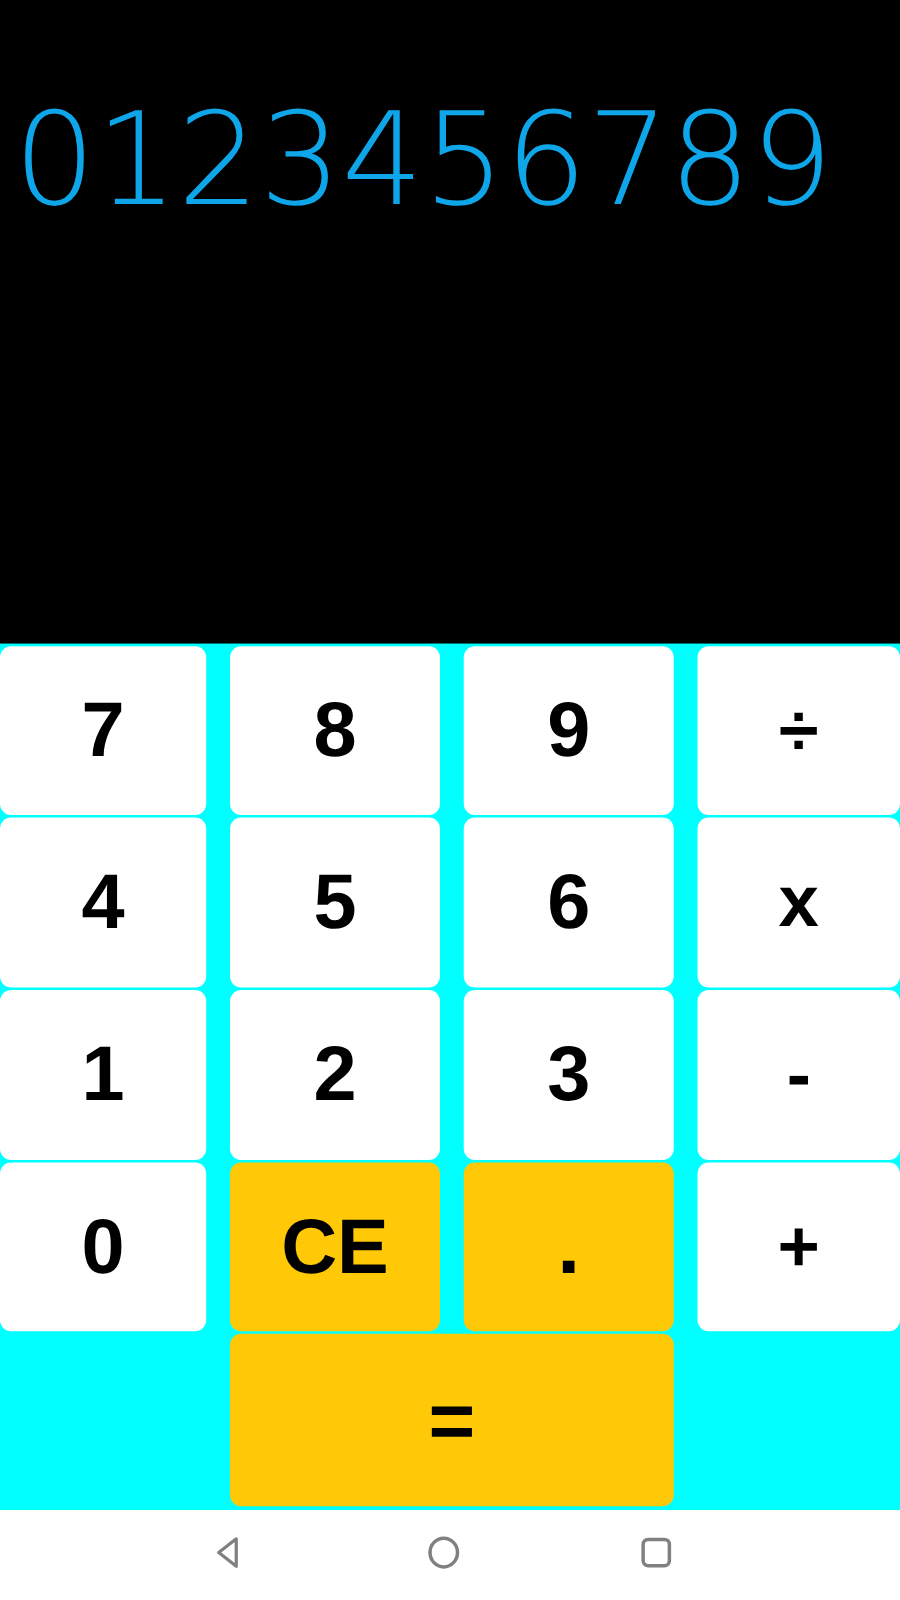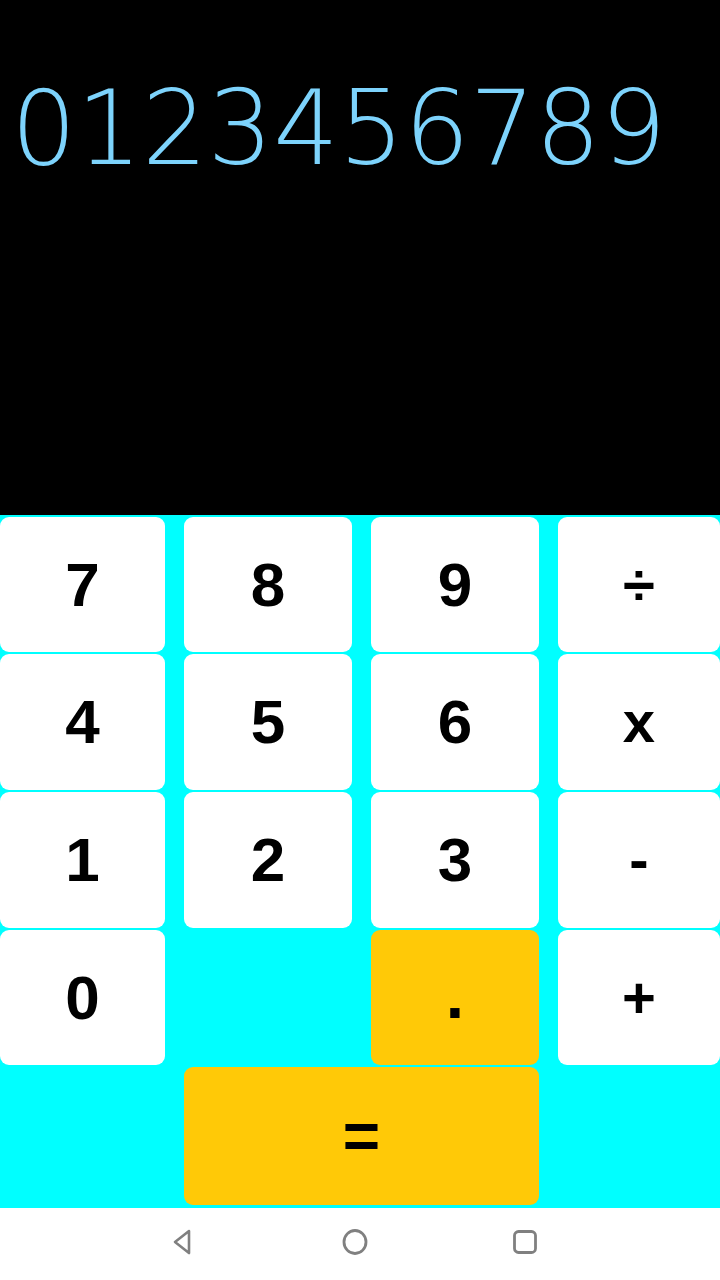--- a/index.html
+++ b/index.html
@@ -24,21 +24,21 @@
     width: 720px;
     height: 515px;
     background: #000000;
     overflow: hidden;
   }
   #display-value {
     position: absolute;
     left: 11px;
     top: 62px;
     width: 700px;
-    color: #7dd3fc;
+    color: #0ea5e9;
     font-family: "DejaVu Sans", sans-serif;
     font-weight: 300;
     font-size: 103px;
     line-height: 133px;
     letter-spacing: 0px;
     word-break: break-all;
     white-space: normal;
     text-align: left;
   }
 
@@ -130,20 +130,21 @@
     <button class="key c1 r1">5</button>
     <button class="key c2 r1">6</button>
     <button class="key op c3 r1">x</button>
 
     <button class="key c0 r2">1</button>
     <button class="key c1 r2">2</button>
     <button class="key c2 r2">3</button>
     <button class="key op c3 r2">-</button>
 
     <button class="key c0 r3">0</button>
+    <button class="key accent c1 r3">CE</button>
     <button class="key accent dot c2 r3">.</button>
     <button class="key op c3 r3">+</button>
 
     <button class="key accent eq wide r4">=</button>
 
   </div>
 
   <div id="navbar">
 
     <div class="nav-btn" id="nav-back">

